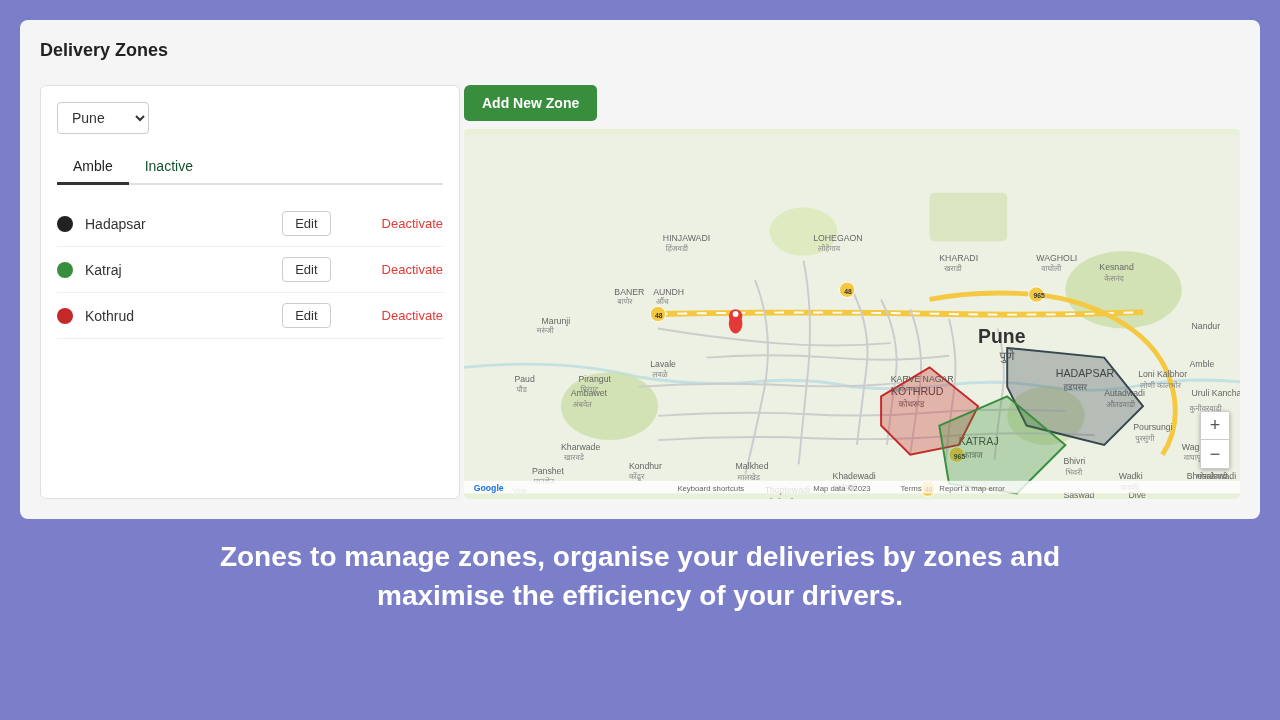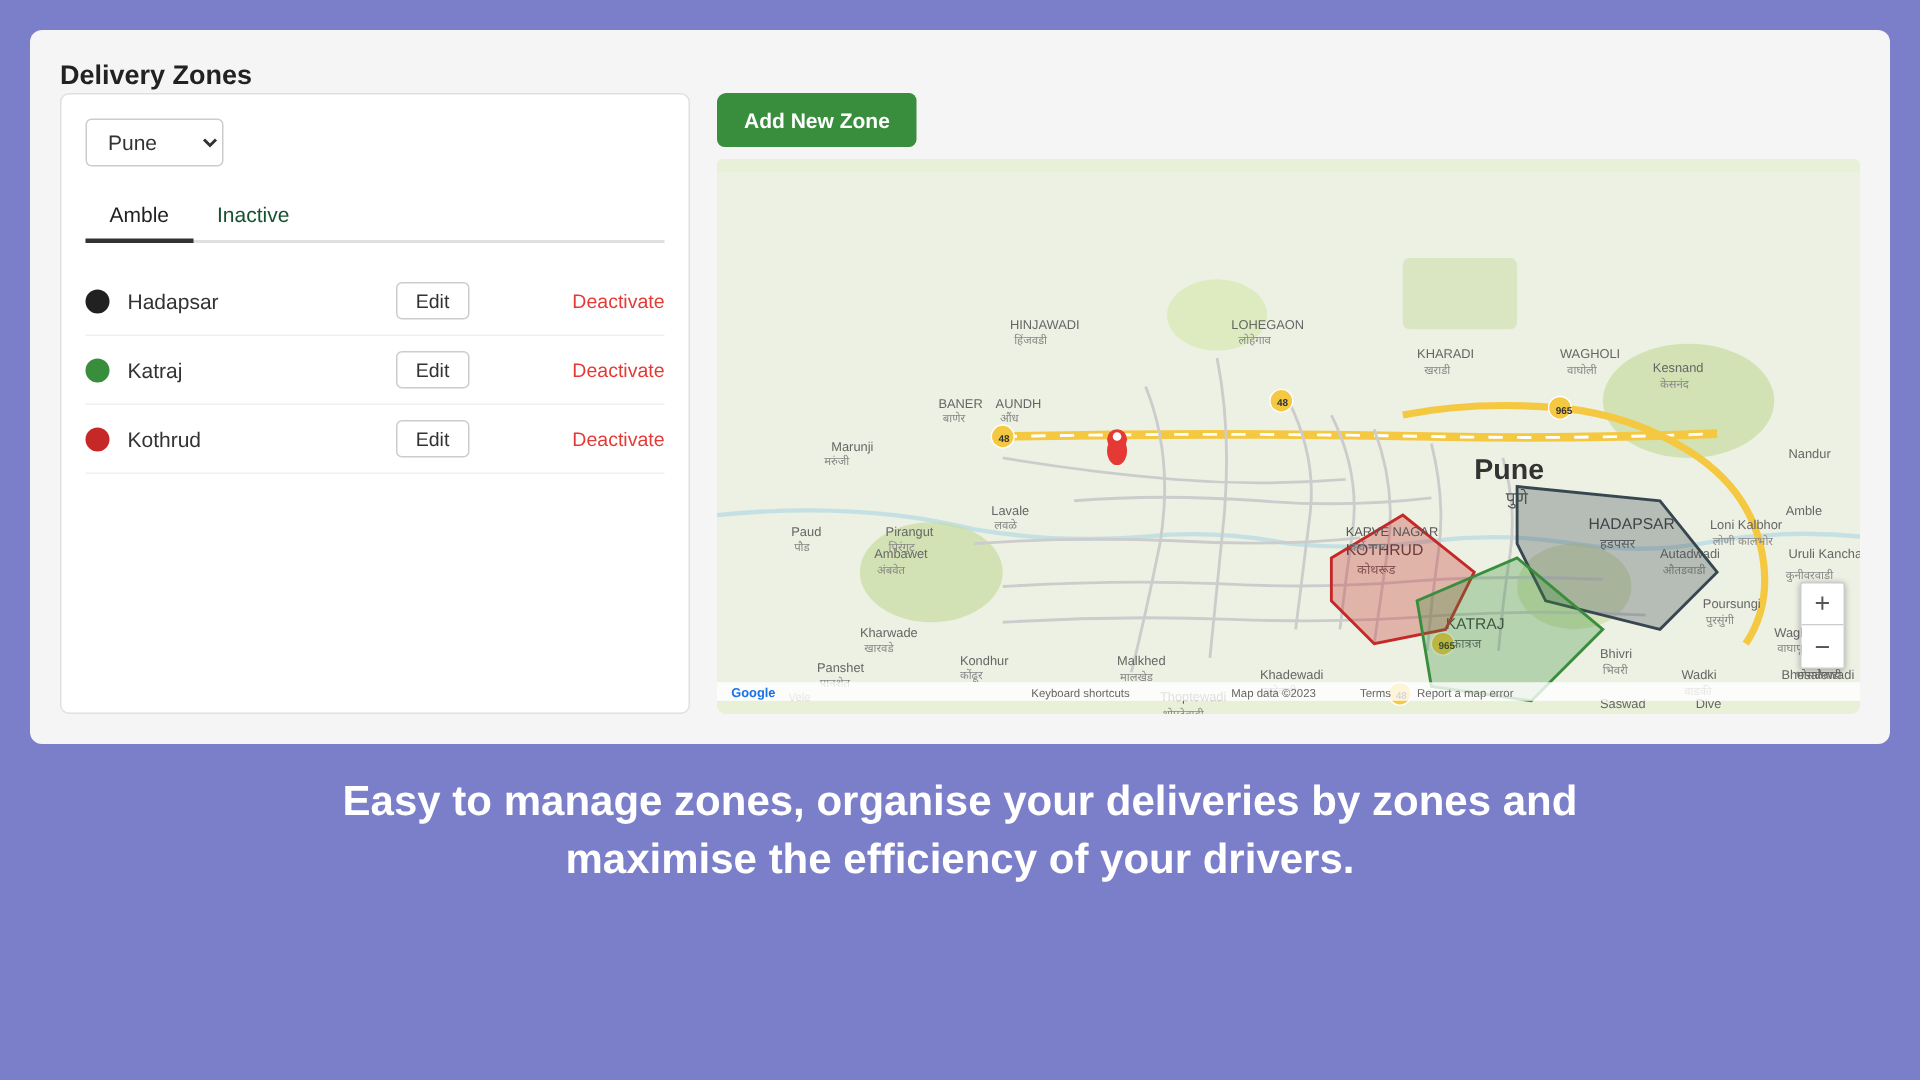--- a/index.html
+++ b/index.html
@@ -17,21 +17,21 @@
     }
 
     .main-card {
       background: #f5f5f5;
       border-radius: 8px;
       width: 100%;
       max-width: 1240px;
       padding: 20px;
       display: flex;
       flex-direction: column;
-      gap: 1px;
+      gap: 24px;
     }
 
     .card-title {
       font-size: 18px;
       font-weight: 600;
       color: #222;
     }
 
     .card-body {
       display: flex;
@@ -122,38 +122,38 @@
     }
 
     .edit-btn {
       border: 1px solid #ccc;
       background: #fff;
       border-radius: 4px;
       padding: 4px 12px;
       font-size: 13px;
       color: #333;
       cursor: pointer;
-      margin-right: 21px;
+      margin-right: 3px;
     }
 
     .deactivate-btn {
       background: none;
       border: none;
       color: #e53935;
       font-size: 13px;
       cursor: pointer;
       font-weight: 500;
       padding-left: 48px;
     }
 
     
     .right-panel {
       flex: 1;
       position: relative;
-      margin-left: 18px;
+      margin-left: 4px;
       border-radius: 6px;
       overflow: hidden;
       min-height: 380px;
     }
 
     .map-header {
       display: flex;
       align-items: center;
       justify-content: space-between;
       margin-bottom: 8px;
@@ -453,15 +453,15 @@
         <div class="map-zoom-controls">
           <button class="zoom-btn">+</button>
           <button class="zoom-btn">−</button>
         </div>
       </div>
     </div>
   </div>
 </div>
 
 <div class="bottom-text">
-  <div>Easy to manage zones, organise your deliveries by zones and</div>
+  <div>Zones to manage zones, organise your deliveries by zones and</div>
   <div>maximise the efficiency of your drivers.</div>
 </div>
 
 </body></html>

